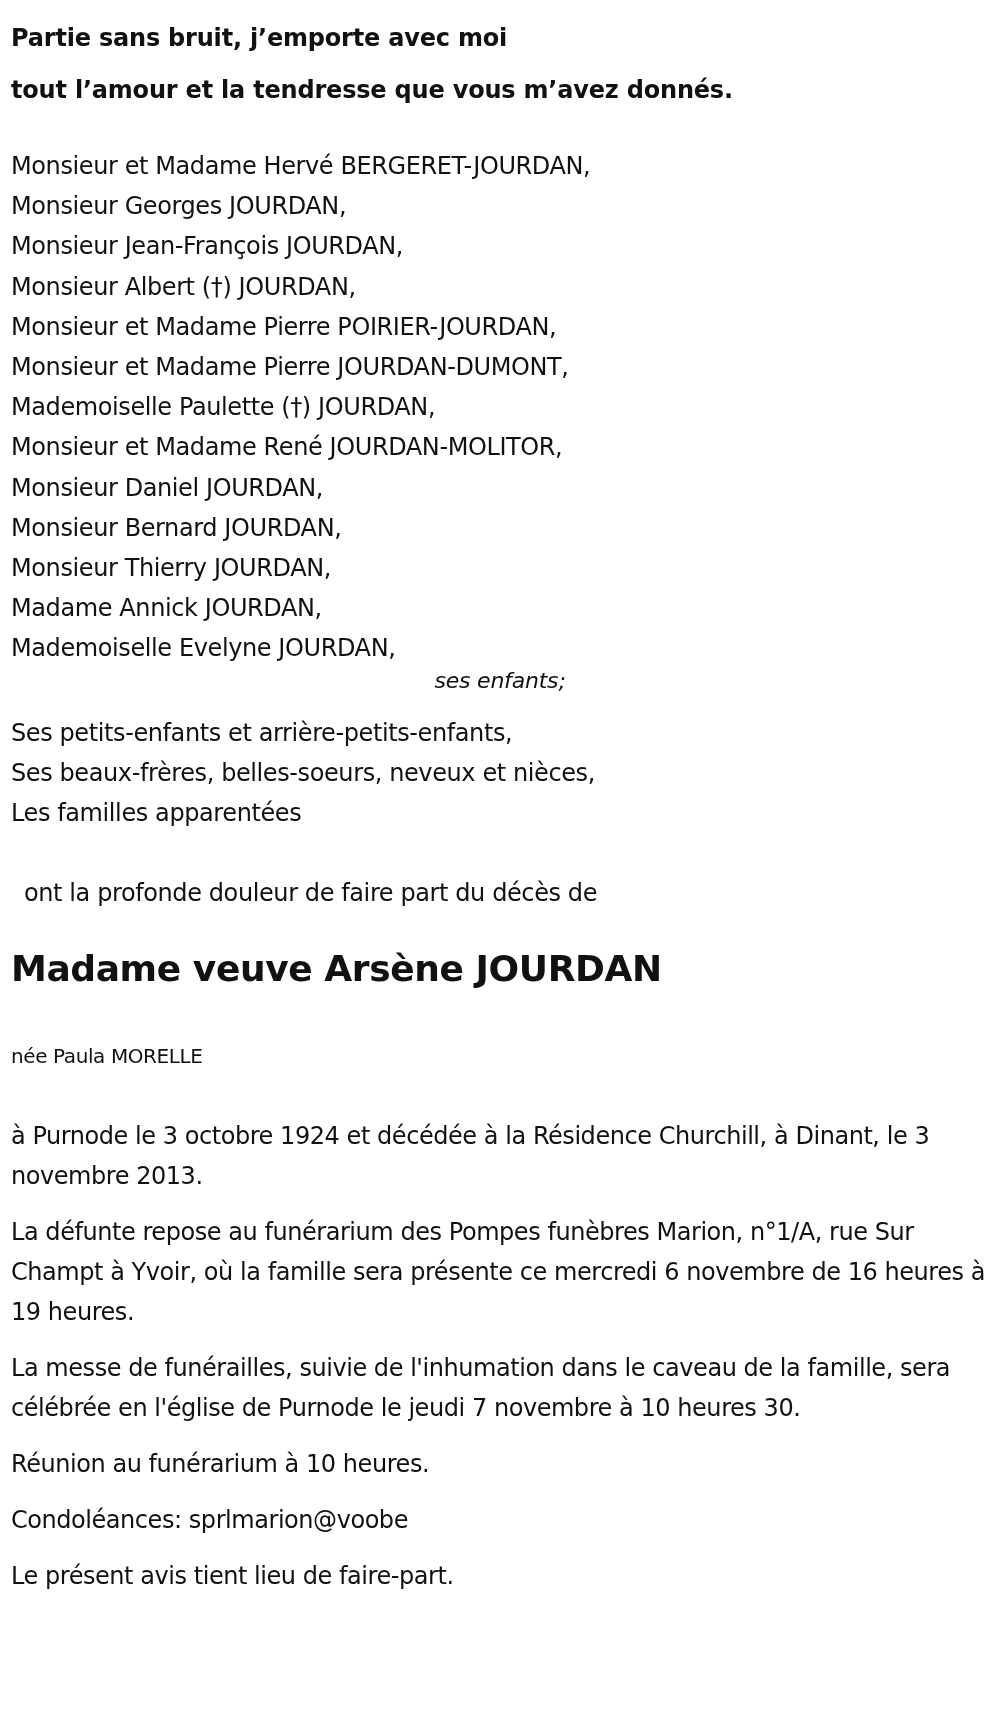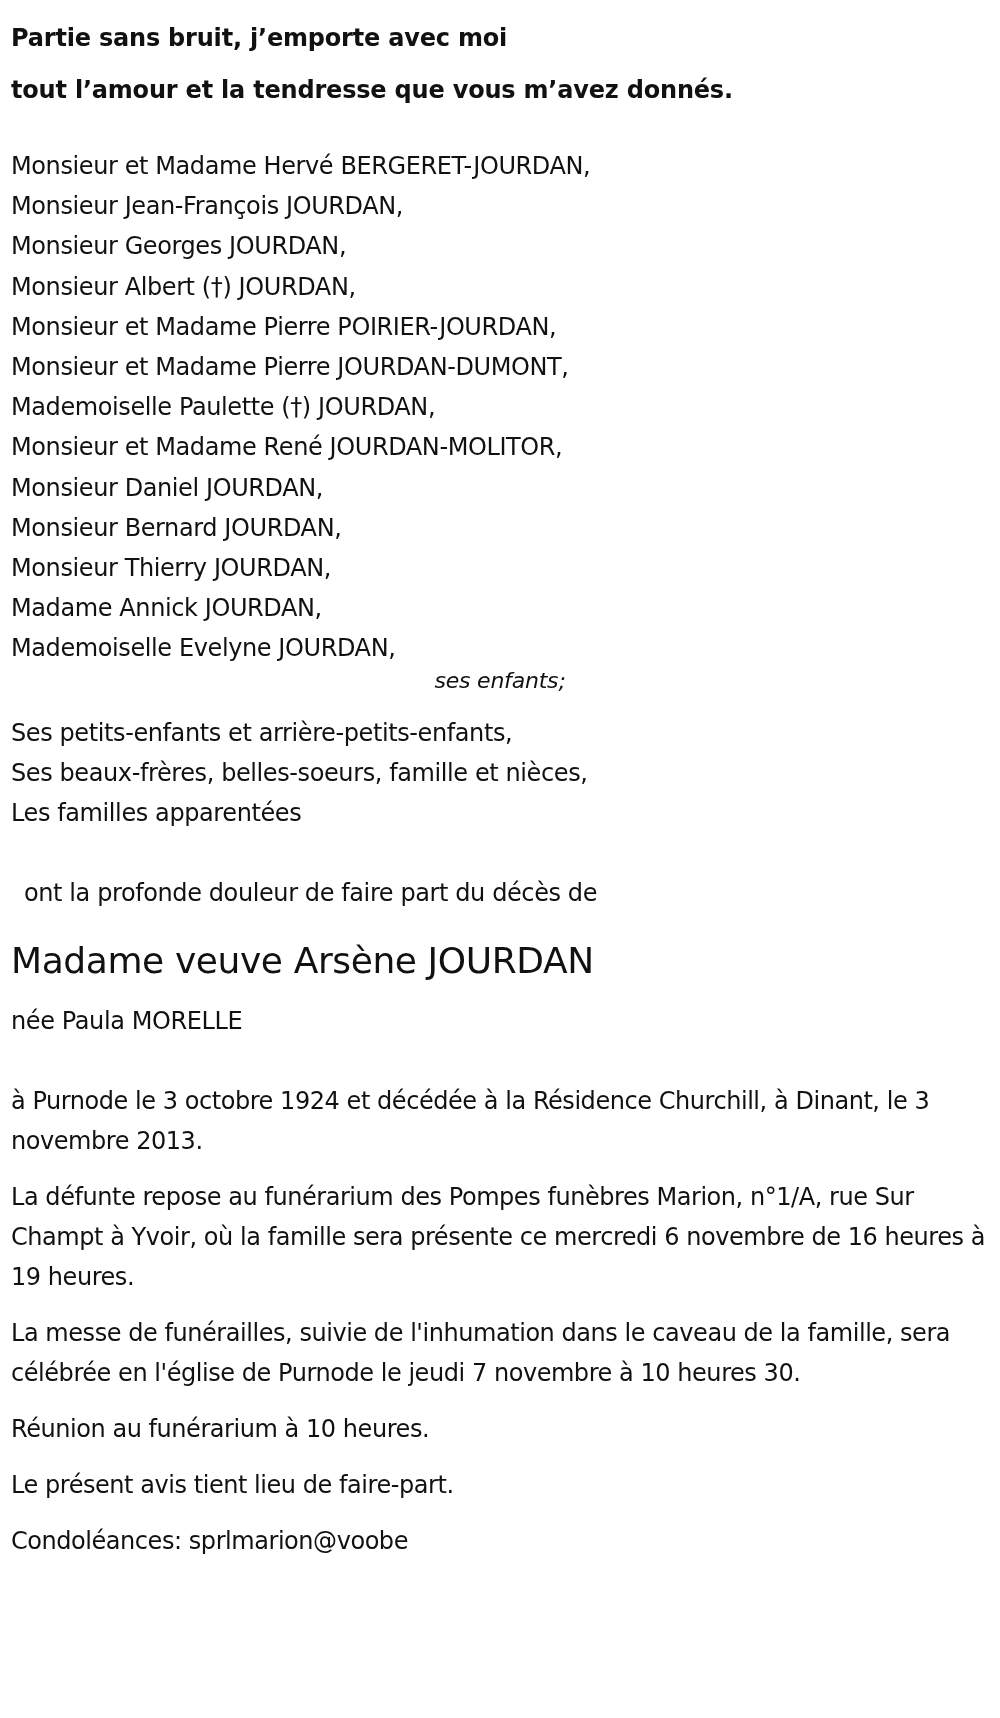--- a/index.html
+++ b/index.html
@@ -5,66 +5,66 @@
   html, body { margin:0; padding:0; background:#ffffff; }
   body { width:1000px; height:1718px; position:relative; overflow:hidden;
          font-family:"DejaVu Sans", sans-serif; color:#111; }
   .doc { position:absolute; left:11px; top:12px; width:980px; }
   .motto { font-weight:bold; font-size:24px; line-height:52px; margin-top:0; letter-spacing:-0.2px; }
   .motto div:first-child { margin-top:0px; }
   .list { margin-top:30px; font-size:24px; line-height:40.2px; letter-spacing:-0.4px; }
   .role { text-align:center; font-style:italic; font-size:22px; line-height:24px; margin-top:0px; padding-right:2px; letter-spacing:-0.2px; }
   .list2 { margin-top:20px; font-size:24px; line-height:40.2px; letter-spacing:-0.4px; }
   .intro { margin-top:40px; font-size:24px; line-height:40px; letter-spacing:-0.4px;margin-left:13px; }
-  .deceased { margin-top:20px; font-weight:normal; font-size:36px; line-height:56px; letter-spacing:-0.4px; }
-  .birth { margin-top:12px; font-size:24px; line-height:40px; letter-spacing:-0.4px; }
+  .deceased { margin-top:28px; font-weight:bold; font-size:36px; line-height:56px; letter-spacing:-0.4px; }
+  .birth { margin-top:39px; font-size:20px; line-height:40px; letter-spacing:-0.4px; }
   .para { font-size:24px; line-height:40px; letter-spacing:-0.45px; margin:0; }
   .p1 { margin-top:40px; }
   .para + .para { margin-top:16px; }
 </style>
 </head>
 <body>
 
 <div class="doc">
 
   <div class="motto">
     <div>Partie sans bruit, j’emporte avec moi</div>
     <div>tout l’amour et la tendresse que vous m’avez donnés.</div>
   </div>
 
   <div class="list">
     <div>Monsieur et Madame Hervé BERGERET-JOURDAN,</div>
+    <div>Monsieur Georges JOURDAN,</div>
     <div>Monsieur Jean-François JOURDAN,</div>
-    <div>Monsieur Georges JOURDAN,</div>
     <div>Monsieur Albert (†) JOURDAN,</div>
     <div>Monsieur et Madame Pierre POIRIER-JOURDAN,</div>
     <div>Monsieur et Madame Pierre JOURDAN-DUMONT,</div>
     <div>Mademoiselle Paulette (†) JOURDAN,</div>
     <div>Monsieur et Madame René JOURDAN-MOLITOR,</div>
     <div>Monsieur Daniel JOURDAN,</div>
     <div>Monsieur Bernard JOURDAN,</div>
     <div>Monsieur Thierry JOURDAN,</div>
     <div>Madame Annick JOURDAN,</div>
     <div>Mademoiselle Evelyne JOURDAN,</div>
   </div>
 
   <div class="role">ses enfants;</div>
 
   <div class="list2">
     <div>Ses petits-enfants et arrière-petits-enfants,</div>
-    <div>Ses beaux-frères, belles-soeurs, famille et nièces,</div>
+    <div>Ses beaux-frères, belles-soeurs, neveux et nièces,</div>
     <div>Les familles apparentées</div>
   </div>
 
   <div class="intro">ont la profonde douleur de faire part du décès de</div>
 
   <div class="deceased">Madame veuve Arsène JOURDAN</div>
 
   <div class="birth">née Paula MORELLE</div>
 
   <p class="para p1">à Purnode le 3 octobre 1924 et décédée à la Résidence Churchill, à Dinant, le 3 novembre 2013.</p>
   <p class="para">La défunte repose au funérarium des Pompes funèbres Marion, n°1/A, rue Sur Champt à Yvoir, où la famille sera présente ce mercredi 6 novembre de 16 heures à 19 heures.</p>
   <p class="para">La messe de funérailles, suivie de l'inhumation dans le caveau de la famille, sera célébrée en l'église de Purnode le jeudi 7 novembre à 10 heures 30.</p>
   <p class="para">Réunion au funérarium à 10 heures.</p>
+  <p class="para">Condoléances: sprlmarion@voobe</p>
   <p class="para">Le présent avis tient lieu de faire-part.</p>
-  <p class="para">Condoléances: sprlmarion@voobe</p>
 
 </div>
 
 </body></html>

